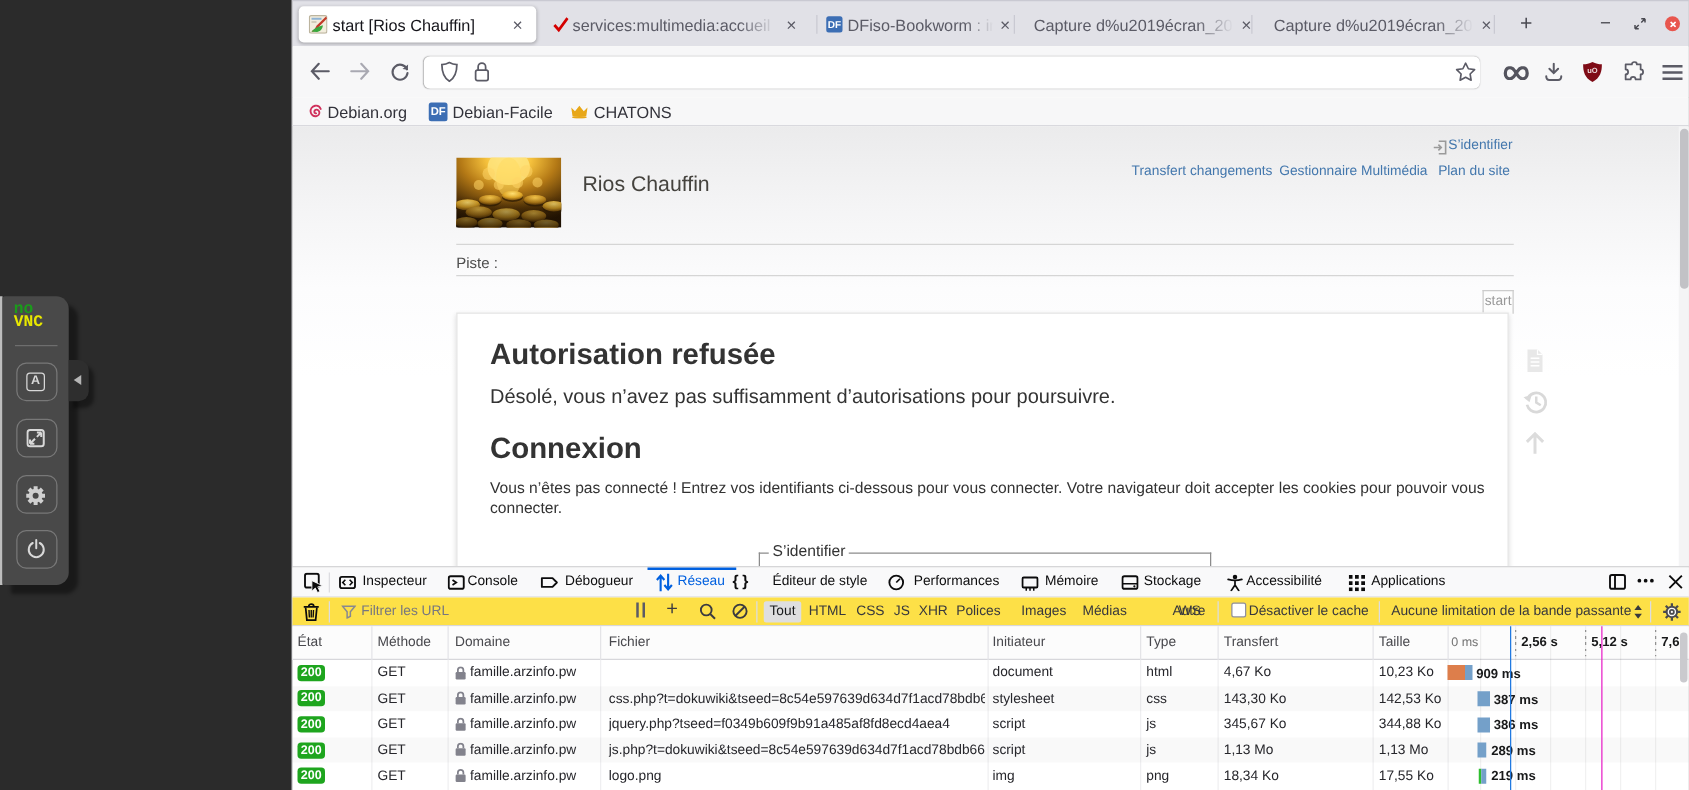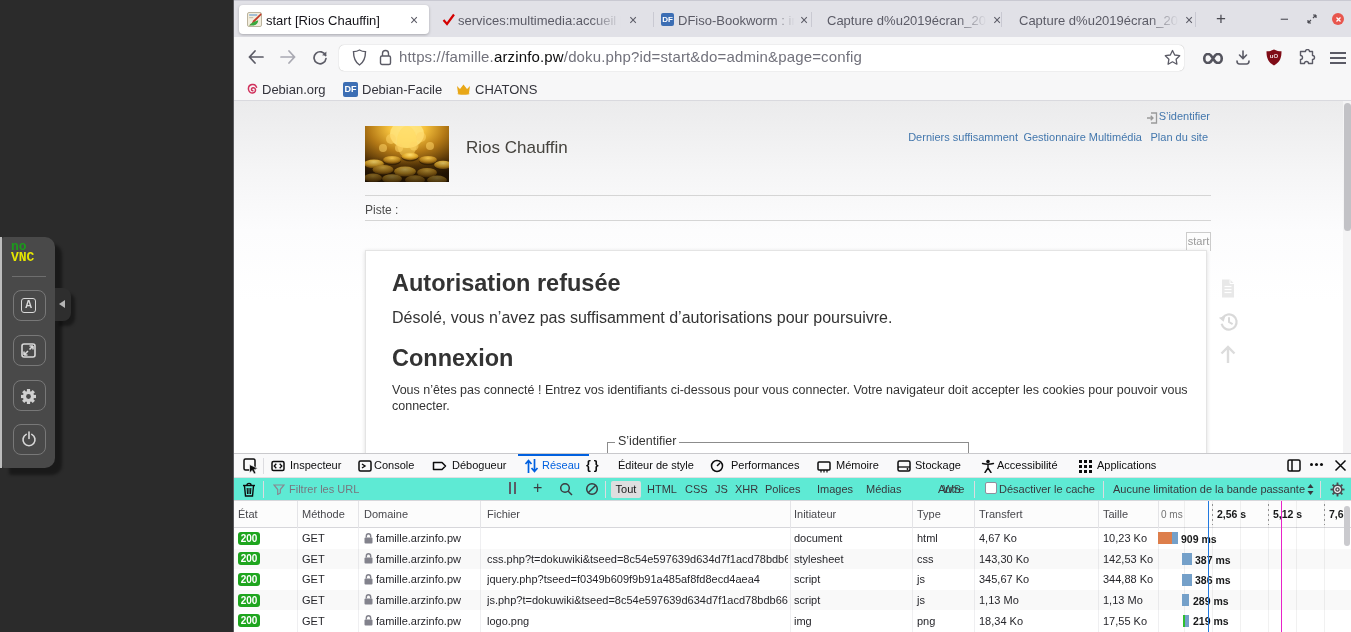--- a/index.html
+++ b/index.html
@@ -20,21 +20,21 @@
 .bktxt{position:absolute;top:4px;font-size:13px;color:#33333b;white-space:nowrap;}
 
 #content{position:absolute;left:0;top:101px;width:1118px;height:352px;overflow:hidden;background:linear-gradient(180deg,#ebebec 0px,#f5f5f6 70px,#fcfcfd 130px,#ffffff 200px);}
 .dwlink{color:#4377ad;font-size:11px;text-decoration:none;white-space:nowrap;}
 #pagebox{position:absolute;left:131px;top:149px;width:842px;height:300px;background:#fff;border:1px solid #e4e4e4;box-shadow:0 1px 4px rgba(0,0,0,.14);box-sizing:border-box;}
 #starttab{position:absolute;left:952px;top:131px;width:25px;height:19px;background:#fdfdfd;border:1px solid #ccc;border-bottom:none;box-sizing:border-box;font-size:11px;color:#999;text-align:center;line-height:17px;}
 .h1dw{font-family:"Liberation Sans",sans-serif;font-weight:bold;color:#333;}
 
 #devtools{position:absolute;left:0;top:453px;width:1118px;height:179px;background:#fff;border-top:1px solid #c9c9cc;box-sizing:border-box;font-size:11px;color:#0c0c0d;}
 #dtrow1{position:absolute;left:0;top:0;width:1118px;height:24px;background:#f9f9fa;border-bottom:1px solid #e0e0e2;box-sizing:border-box;}
-#dtrow2{position:absolute;left:0;top:24px;width:1118px;height:23px;background:#5eead4;border-bottom:1px solid #d7d7db;box-sizing:border-box;}
+#dtrow2{position:absolute;left:0;top:24px;width:1118px;height:23px;background:#fde047;border-bottom:1px solid #d7d7db;box-sizing:border-box;}
 #dthead{position:absolute;left:0;top:47px;width:1118px;height:27px;background:#fcfcfc;border-bottom:1px solid #d7d7db;box-sizing:border-box;}
 .dtlbl{position:absolute;top:5px;font-size:11px;color:#0c0c0d;white-space:nowrap;}
 .dtsep{position:absolute;width:1px;background:#dcdce0;}
 .hlbl{position:absolute;top:7px;font-size:11px;color:#48484d;white-space:nowrap;}
 .colsep{position:absolute;top:47px;width:1px;height:132px;background:#efeff1;}
 .rowt{position:absolute;font-size:11px;color:#26262b;white-space:nowrap;}
 .pill{position:absolute;width:22px;height:13px;background:#1ea51e;border-radius:3px;color:#fff;font-size:10px;font-weight:bold;text-align:center;line-height:13px;}
 .mslbl{position:absolute;font-size:10.5px;font-weight:bold;color:#18191a;white-space:nowrap;}
 .gridl{position:absolute;top:47px;width:1px;height:132px;background:rgba(0,0,0,.055);}
 
@@ -130,21 +130,20 @@
         <path d="M14.5 2.5 L14.2 6.8 L10 6.2 Z" fill="#5b5b66"></path>
       </svg>
 <div id="urlfield"></div>
 <svg style="position:absolute;left:118px;top:12px;" width="15" height="17" viewBox="0 0 15 17">
         <path d="M7.5 1 C9.5 2.2 11.5 2.6 13.5 2.6 C13.5 8 12.5 13 7.5 16 C2.5 13 1.5 8 1.5 2.6 C3.5 2.6 5.5 2.2 7.5 1 Z" fill="none" stroke="#5b5b66" stroke-width="1.4"></path>
       </svg>
 <svg style="position:absolute;left:145px;top:12px;" width="13" height="17" viewBox="0 0 13 17">
         <rect x="1.5" y="7" width="10" height="8.5" rx="1.5" fill="none" stroke="#5b5b66" stroke-width="1.4"></rect>
         <path d="M3.5 7 V4.5 A3 3 0 0 1 9.5 4.5 V7" fill="none" stroke="#5b5b66" stroke-width="1.4"></path>
       </svg>
-<div id="urltext">https://famille.<b>arzinfo.pw</b>/doku.php?id=start&amp;do=admin&amp;page=config</div>
 <svg style="position:absolute;left:930px;top:12px;" width="17" height="17" viewBox="0 0 17 17">
         <path d="M8.5 1.5 L10.7 6 L15.7 6.7 L12.1 10.2 L12.9 15.2 L8.5 12.8 L4.1 15.2 L4.9 10.2 L1.3 6.7 L6.3 6 Z" fill="none" stroke="#5b5b66" stroke-width="1.3" stroke-linejoin="round"></path>
       </svg>
 <svg style="position:absolute;left:968px;top:16px;" width="22" height="11" viewBox="0 0 22 11">
         <path d="M6 1 C1 1 1 10 6 10 C9 10 9.5 7.5 11 5.5 C12.5 3.5 13 1 16 1 C21 1 21 10 16 10 C13 10 12.5 7.5 11 5.5 C9.5 3.5 9 1 6 1 Z" fill="none" stroke="#54545e" stroke-width="2.6"></path>
       </svg>
 <svg style="position:absolute;left:1001px;top:13px;" width="16" height="15" viewBox="0 0 16 15">
         <path d="M8 1 L8 8 M4.5 5 L8 8.5 L11.5 5" stroke="#5b5b66" stroke-width="1.6" fill="none" stroke-linecap="round"></path>
         <path d="M2 11 C2 13.5 3 14 4.5 14 L11.5 14 C13 14 14 13.5 14 11" stroke="#5b5b66" stroke-width="1.6" fill="none" stroke-linecap="round"></path>
       </svg>
@@ -169,21 +168,21 @@
         <ellipse cx="7.5" cy="9.8" rx="6" ry="1" fill="#e8a718"></ellipse>
       </svg>
 <div class="bktxt" style="left:241px;">CHATONS</div>
 </div>
 <div id="content">
 <svg style="position:absolute;left:912px;top:11px;" width="12" height="12" viewBox="0 0 12 12">
         <path d="M5 1 L10.5 1 L10.5 11 L5 11" fill="none" stroke="#9a9a9a" stroke-width="1.3"></path>
         <path d="M1 6 L7 6 M4.7 3.7 L7 6 L4.7 8.3" stroke="#9a9a9a" stroke-width="1.3" fill="none"></path>
       </svg>
 <a class="dwlink" style="position:absolute;right:142px;top:9px;">S’identifier</a>
-<a class="dwlink" style="position:absolute;right:334px;top:30px;">Derniers suffisamment</a>
+<a class="dwlink" style="position:absolute;right:334px;top:30px;">Transfert changements</a>
 <a class="dwlink" style="position:absolute;right:210px;top:30px;">Gestionnaire Multimédia</a>
 <a class="dwlink" style="position:absolute;right:144px;top:30px;">Plan du site</a>
 <svg style="position:absolute;left:131px;top:25px;" width="84" height="56" viewBox="0 0 84 56">
 <defs>
 <radialGradient id="glow" cx="50%" cy="2%" r="95%">
             <stop offset="0%" stop-color="#ffec9a"></stop>
             <stop offset="22%" stop-color="#f6c23d"></stop>
             <stop offset="48%" stop-color="#b57a16"></stop>
             <stop offset="75%" stop-color="#5d3a08"></stop>
             <stop offset="100%" stop-color="#271603"></stop>

